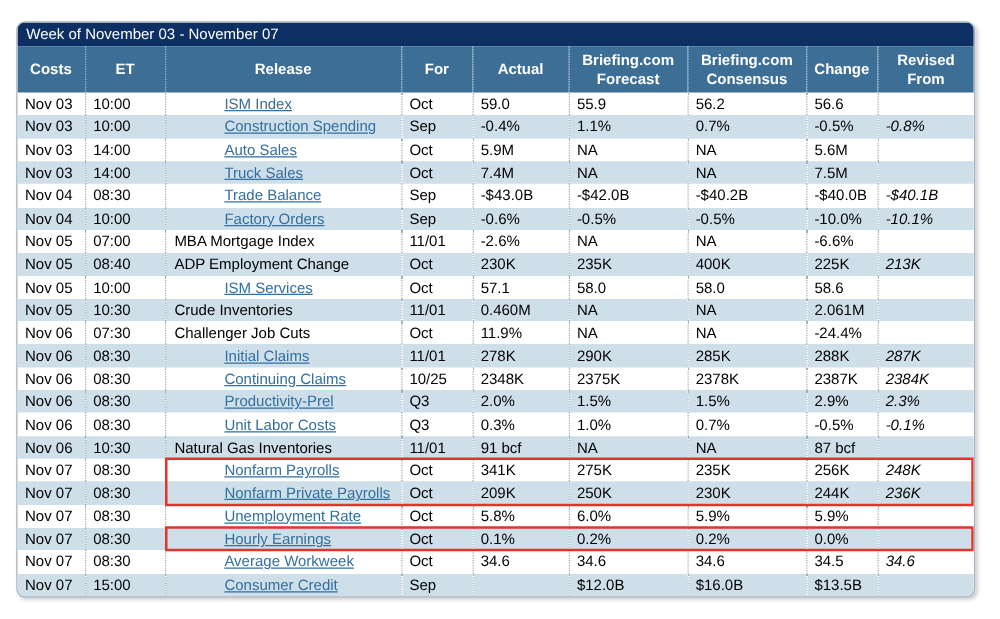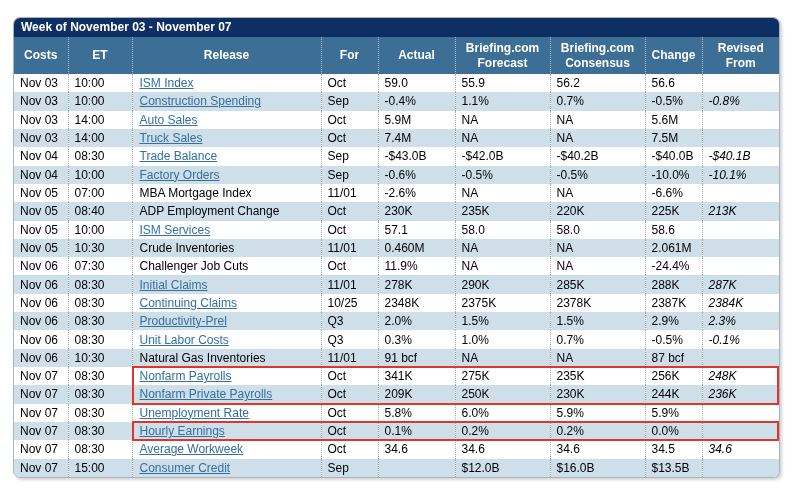--- a/index.html
+++ b/index.html
@@ -17,21 +17,21 @@
     border-radius: 7px;
     background: #ffffff;
     box-shadow: 2px 2px 3px rgba(120,130,140,0.35);
     overflow: hidden;
   }
   .titlebar {
     height: 19px;
     background: #0d2f63;
     color: #ffffff;
     font-size: 12px;
-    font-weight: bold;
+    font-weight: normal;
     line-height: 19px;
     padding-left: 7px;
     white-space: nowrap;
   }
   table {
     border-collapse: collapse;
     table-layout: fixed;
     width: 765px;
   }
   thead th {
@@ -58,20 +58,21 @@
     border-right: 1px dotted #9fb0bd;
   }
   tbody td:last-child { border-right: none; font-style: italic; }
   tbody td.c-release { padding-left: 7px; }
   tbody tr:nth-child(even) { background: #cfdfea; }
   tbody tr:nth-child(odd)  { background: #ffffff; }
   a.release-link {
     color: #336f9f;
     text-decoration: underline;
     cursor: pointer;
+    margin-left: 40px;
   }
   .hl-box {
     position: absolute;
     border: 2px solid #e0352b;
     pointer-events: none;
   }
 </style>
 </head>
 <body>
 
@@ -180,21 +181,21 @@
           <td class="c-prior">-6.6%</td>
           <td class="c-revised"></td>
         </tr>
         <tr>
           <td class="c-date">Nov 05</td>
           <td class="c-et">08:40</td>
           <td class="c-release">ADP Employment Change</td>
           <td class="c-for">Oct</td>
           <td class="c-actual">230K</td>
           <td class="c-forecast">235K</td>
-          <td class="c-consensus">220K</td>
+          <td class="c-consensus">400K</td>
           <td class="c-prior">225K</td>
           <td class="c-revised">213K</td>
         </tr>
         <tr>
           <td class="c-date">Nov 05</td>
           <td class="c-et">10:00</td>
           <td class="c-release"><a class="release-link">ISM Services</a></td>
           <td class="c-for">Oct</td>
           <td class="c-actual">57.1</td>
           <td class="c-forecast">58.0</td>

